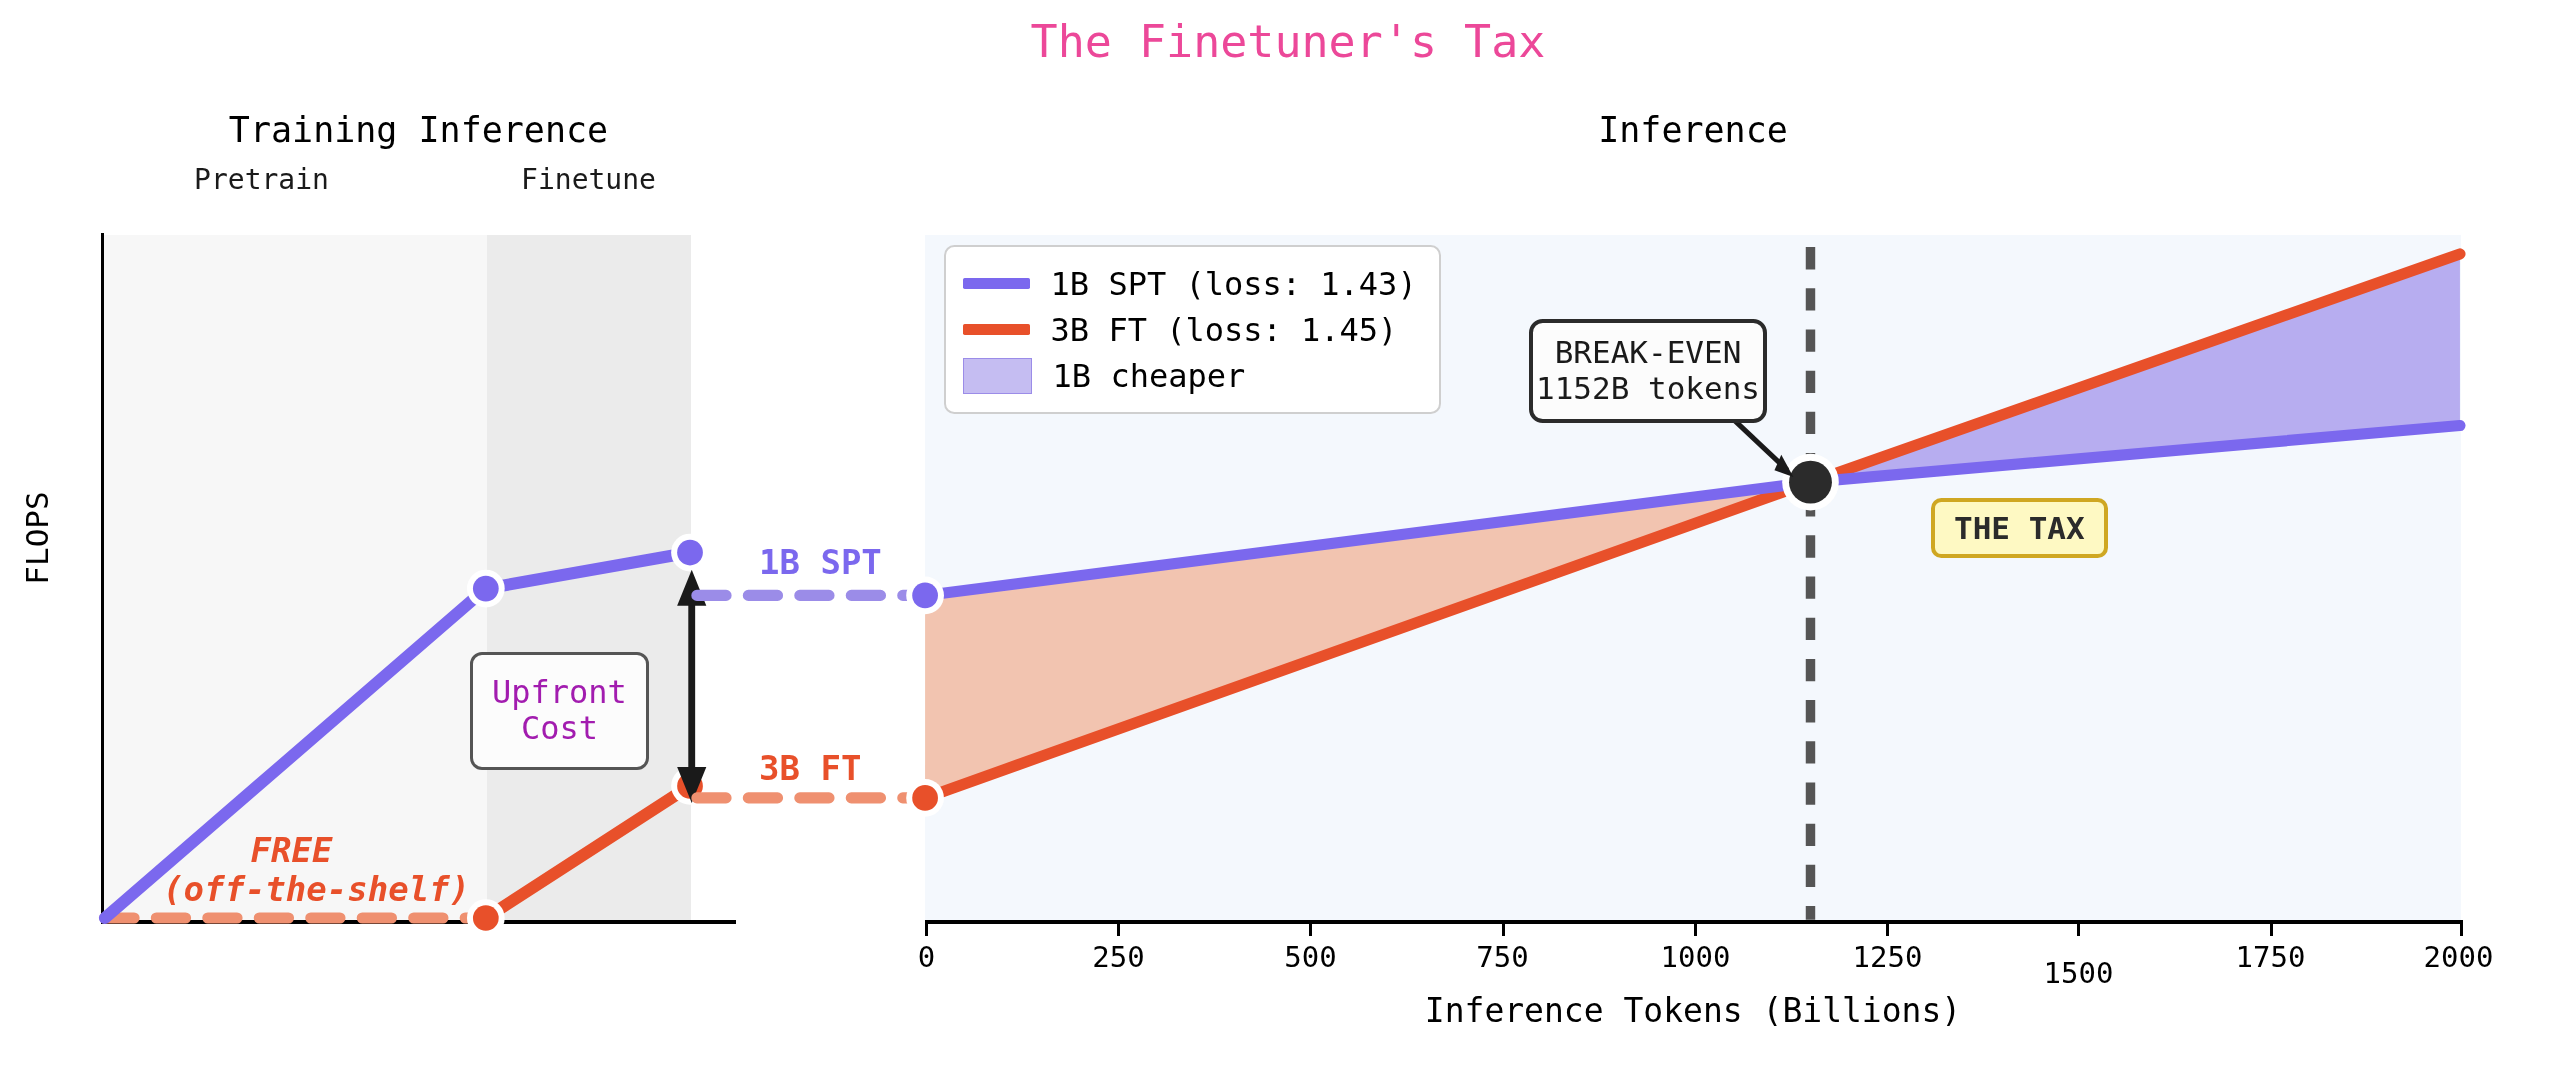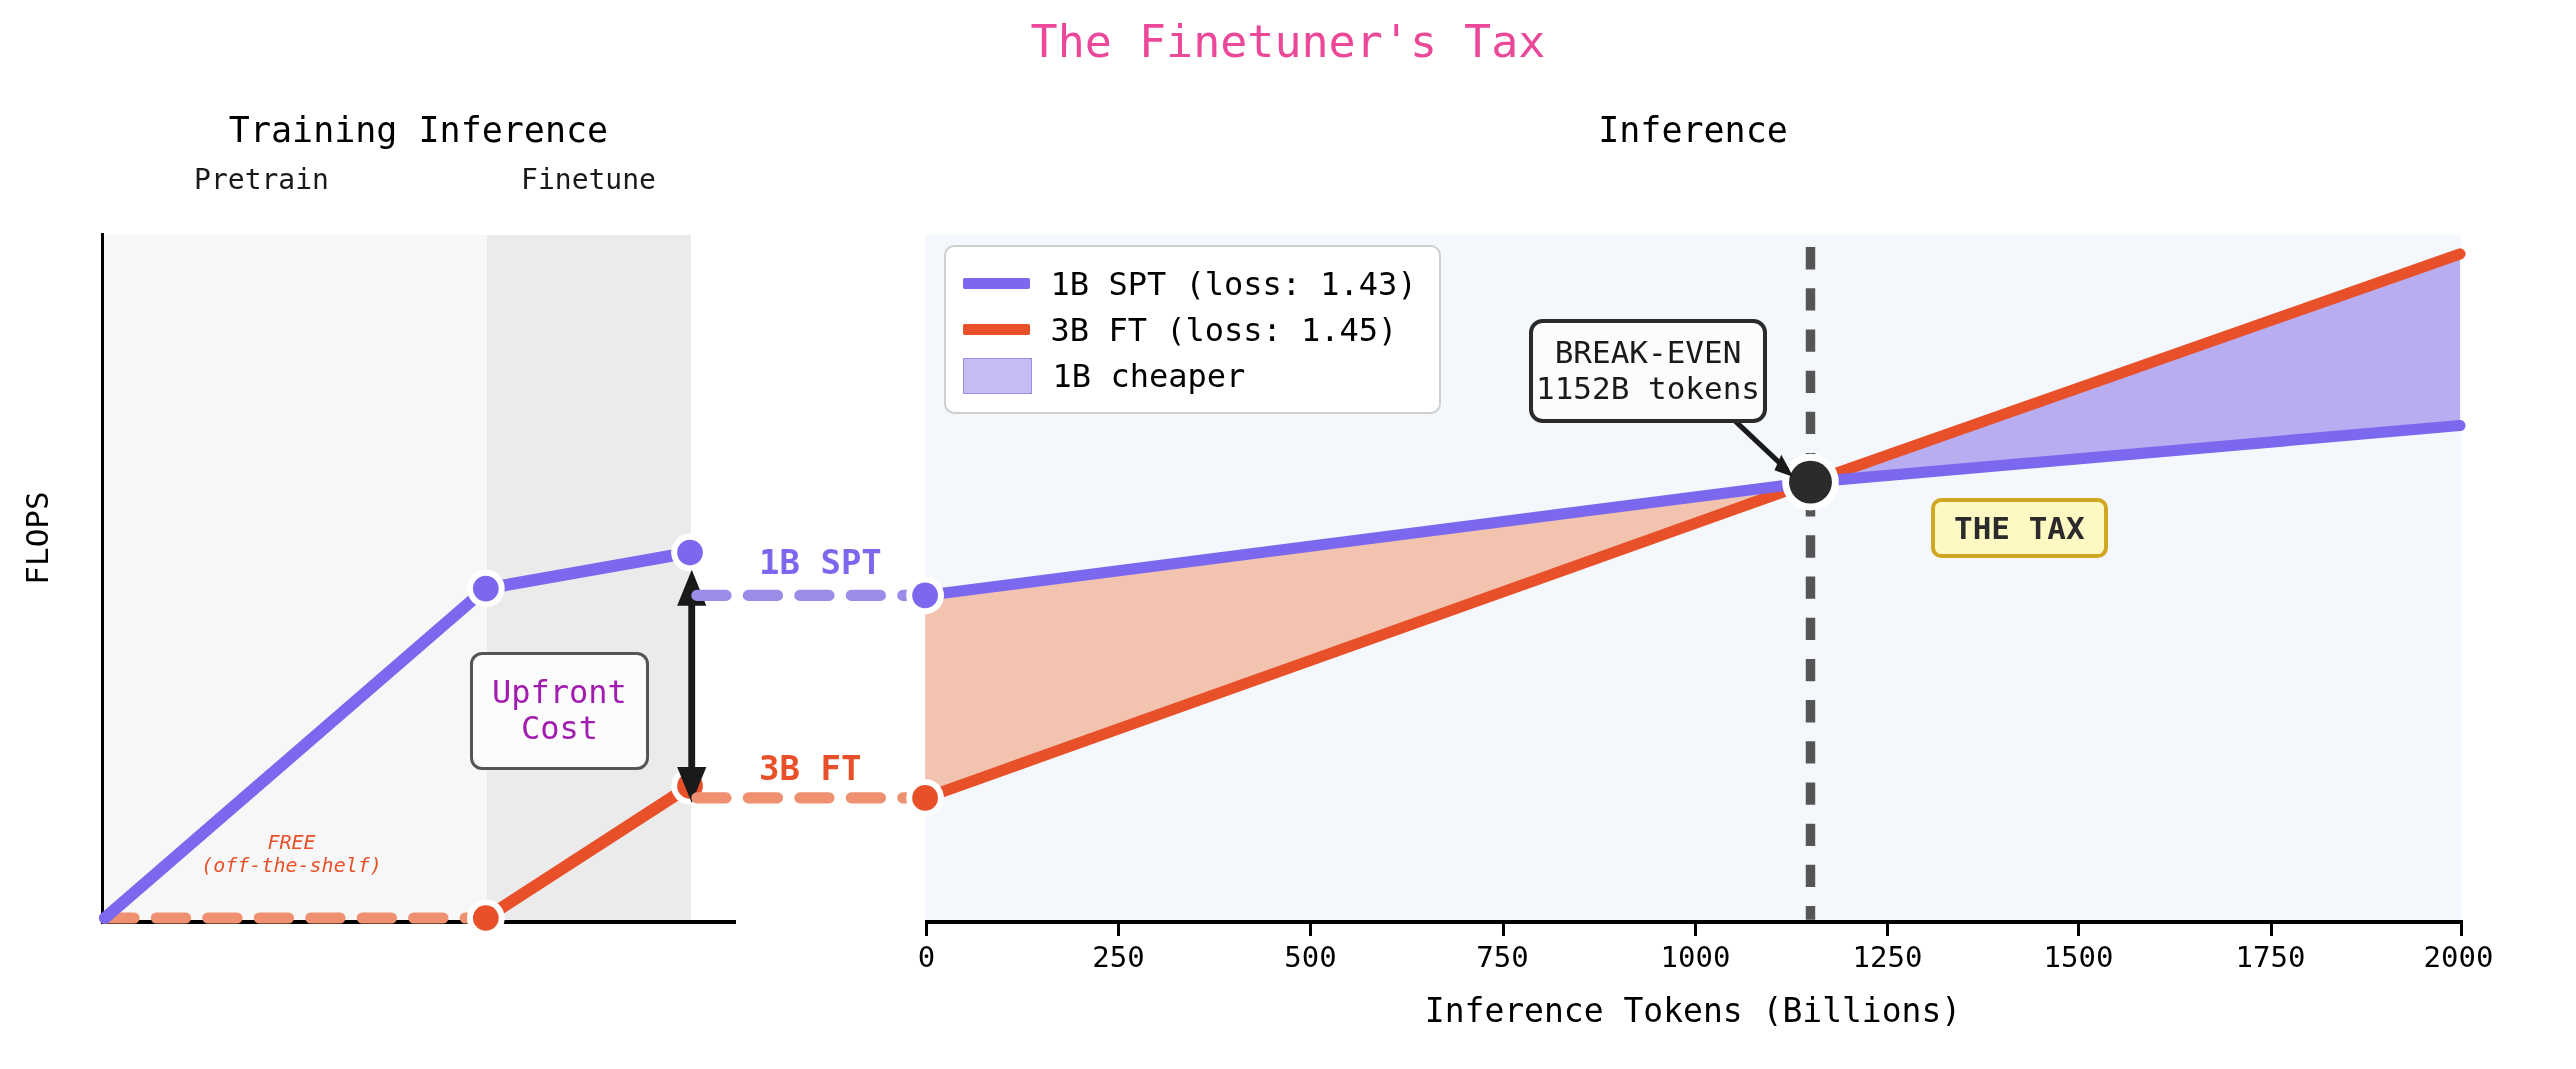--- a/index.html
+++ b/index.html
@@ -220,23 +220,23 @@
     background: #fef9c3;
     border: 4.3px solid #cfa722;
     border-radius: 10.3px;
     font-size: 31px;
     font-weight: bold;
     color: #2b2b2b;
   }
   #free-note {
     position: absolute;
     left: 163px; top: 831px;
-    font-size: 20px;
+    font-size: 34px;
     font-style: italic;
-    font-weight: normal;
+    font-weight: bold;
     color: #e8502a;
     text-align: center;
     line-height: 1.15;
     white-space: pre;
     width: 257px;
   }
   .series-tag {
     position: absolute;
     font-size: 34px;
     font-weight: bold;
@@ -323,21 +323,21 @@
   <div class="xtick-mark" style="left:2077px;"></div>
   <div class="xtick-mark" style="left:2270px;"></div>
   <div class="xtick-mark" style="left:2460px;"></div>
 
   <div class="xtick-label" style="left:927px;">0</div>
   <div class="xtick-label" style="left:1119px;">250</div>
   <div class="xtick-label" style="left:1311px;">500</div>
   <div class="xtick-label" style="left:1503px;">750</div>
   <div class="xtick-label" style="left:1696px;">1000</div>
   <div class="xtick-label" style="left:1888px;">1250</div>
-  <div class="xtick-label" style="left:2079px;">1500</div>
+  <div class="xtick-label" style="left:2079px;margin-top:16px;">1500</div>
   <div class="xtick-label" style="left:2271px;">1750</div>
   <div class="xtick-label" style="left:2459px;">2000</div>
 
   <div id="legend">
     <div class="legend-row">
       <span class="legend-swatch-line" style="background:#7b68ee;"></span>
       <span class="legend-text">1B SPT (loss: 1.43)</span>
     </div>
     <div class="legend-row">
       <span class="legend-swatch-line" style="background:#e8502a;"></span>

